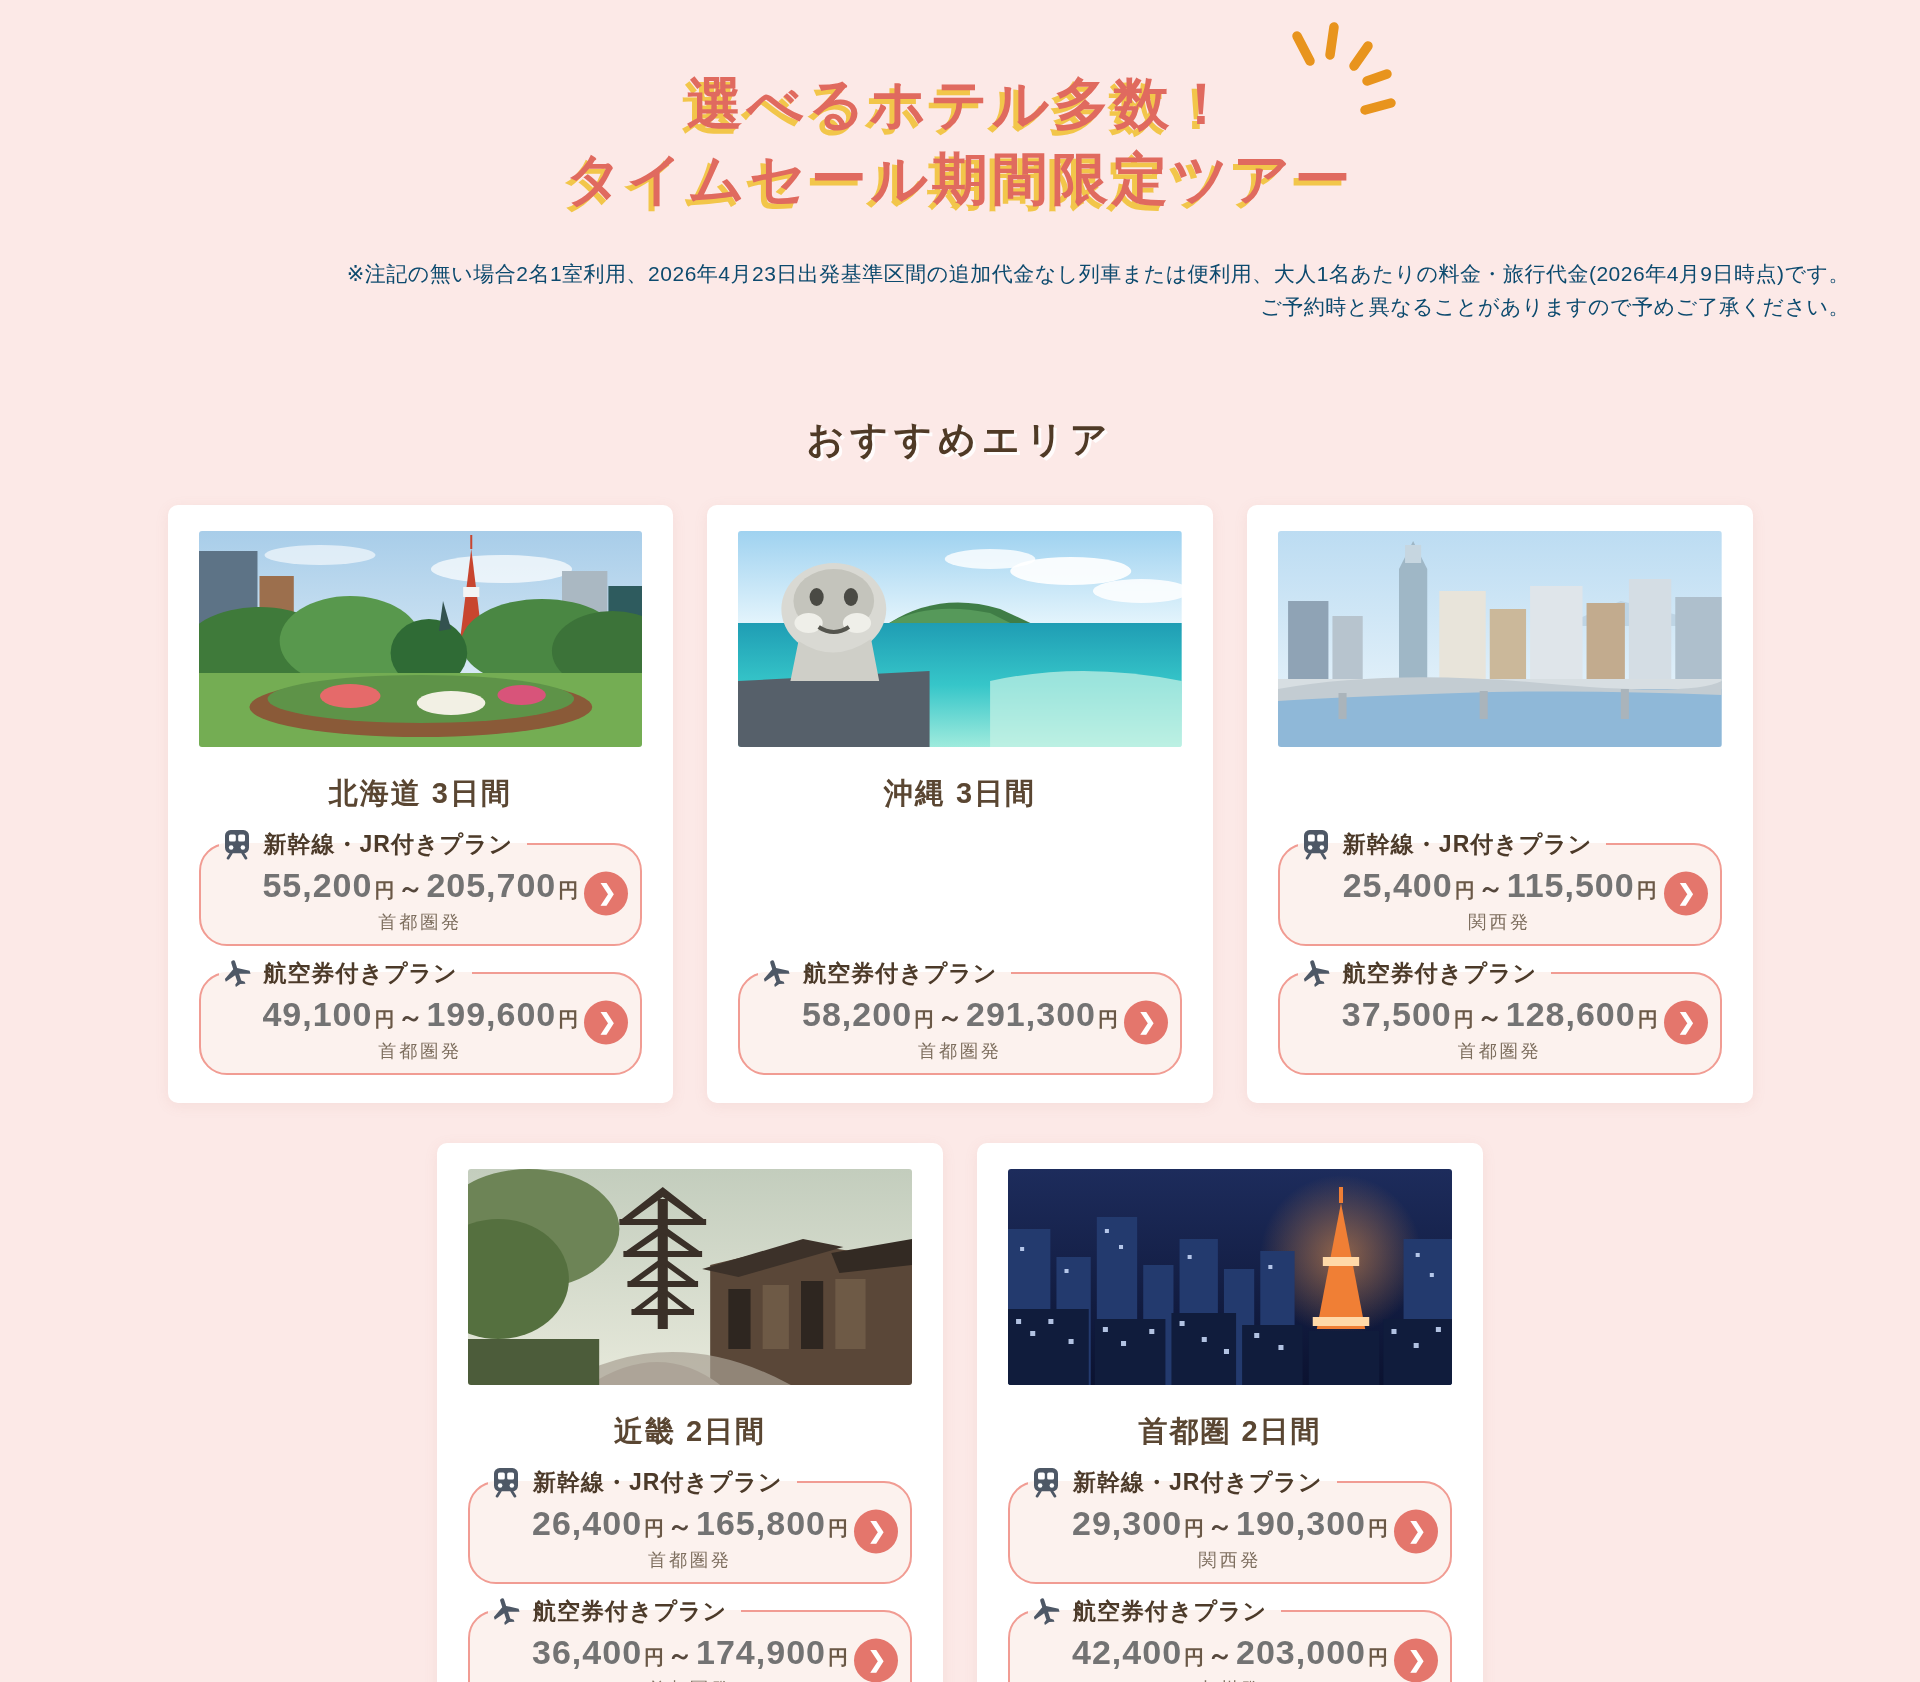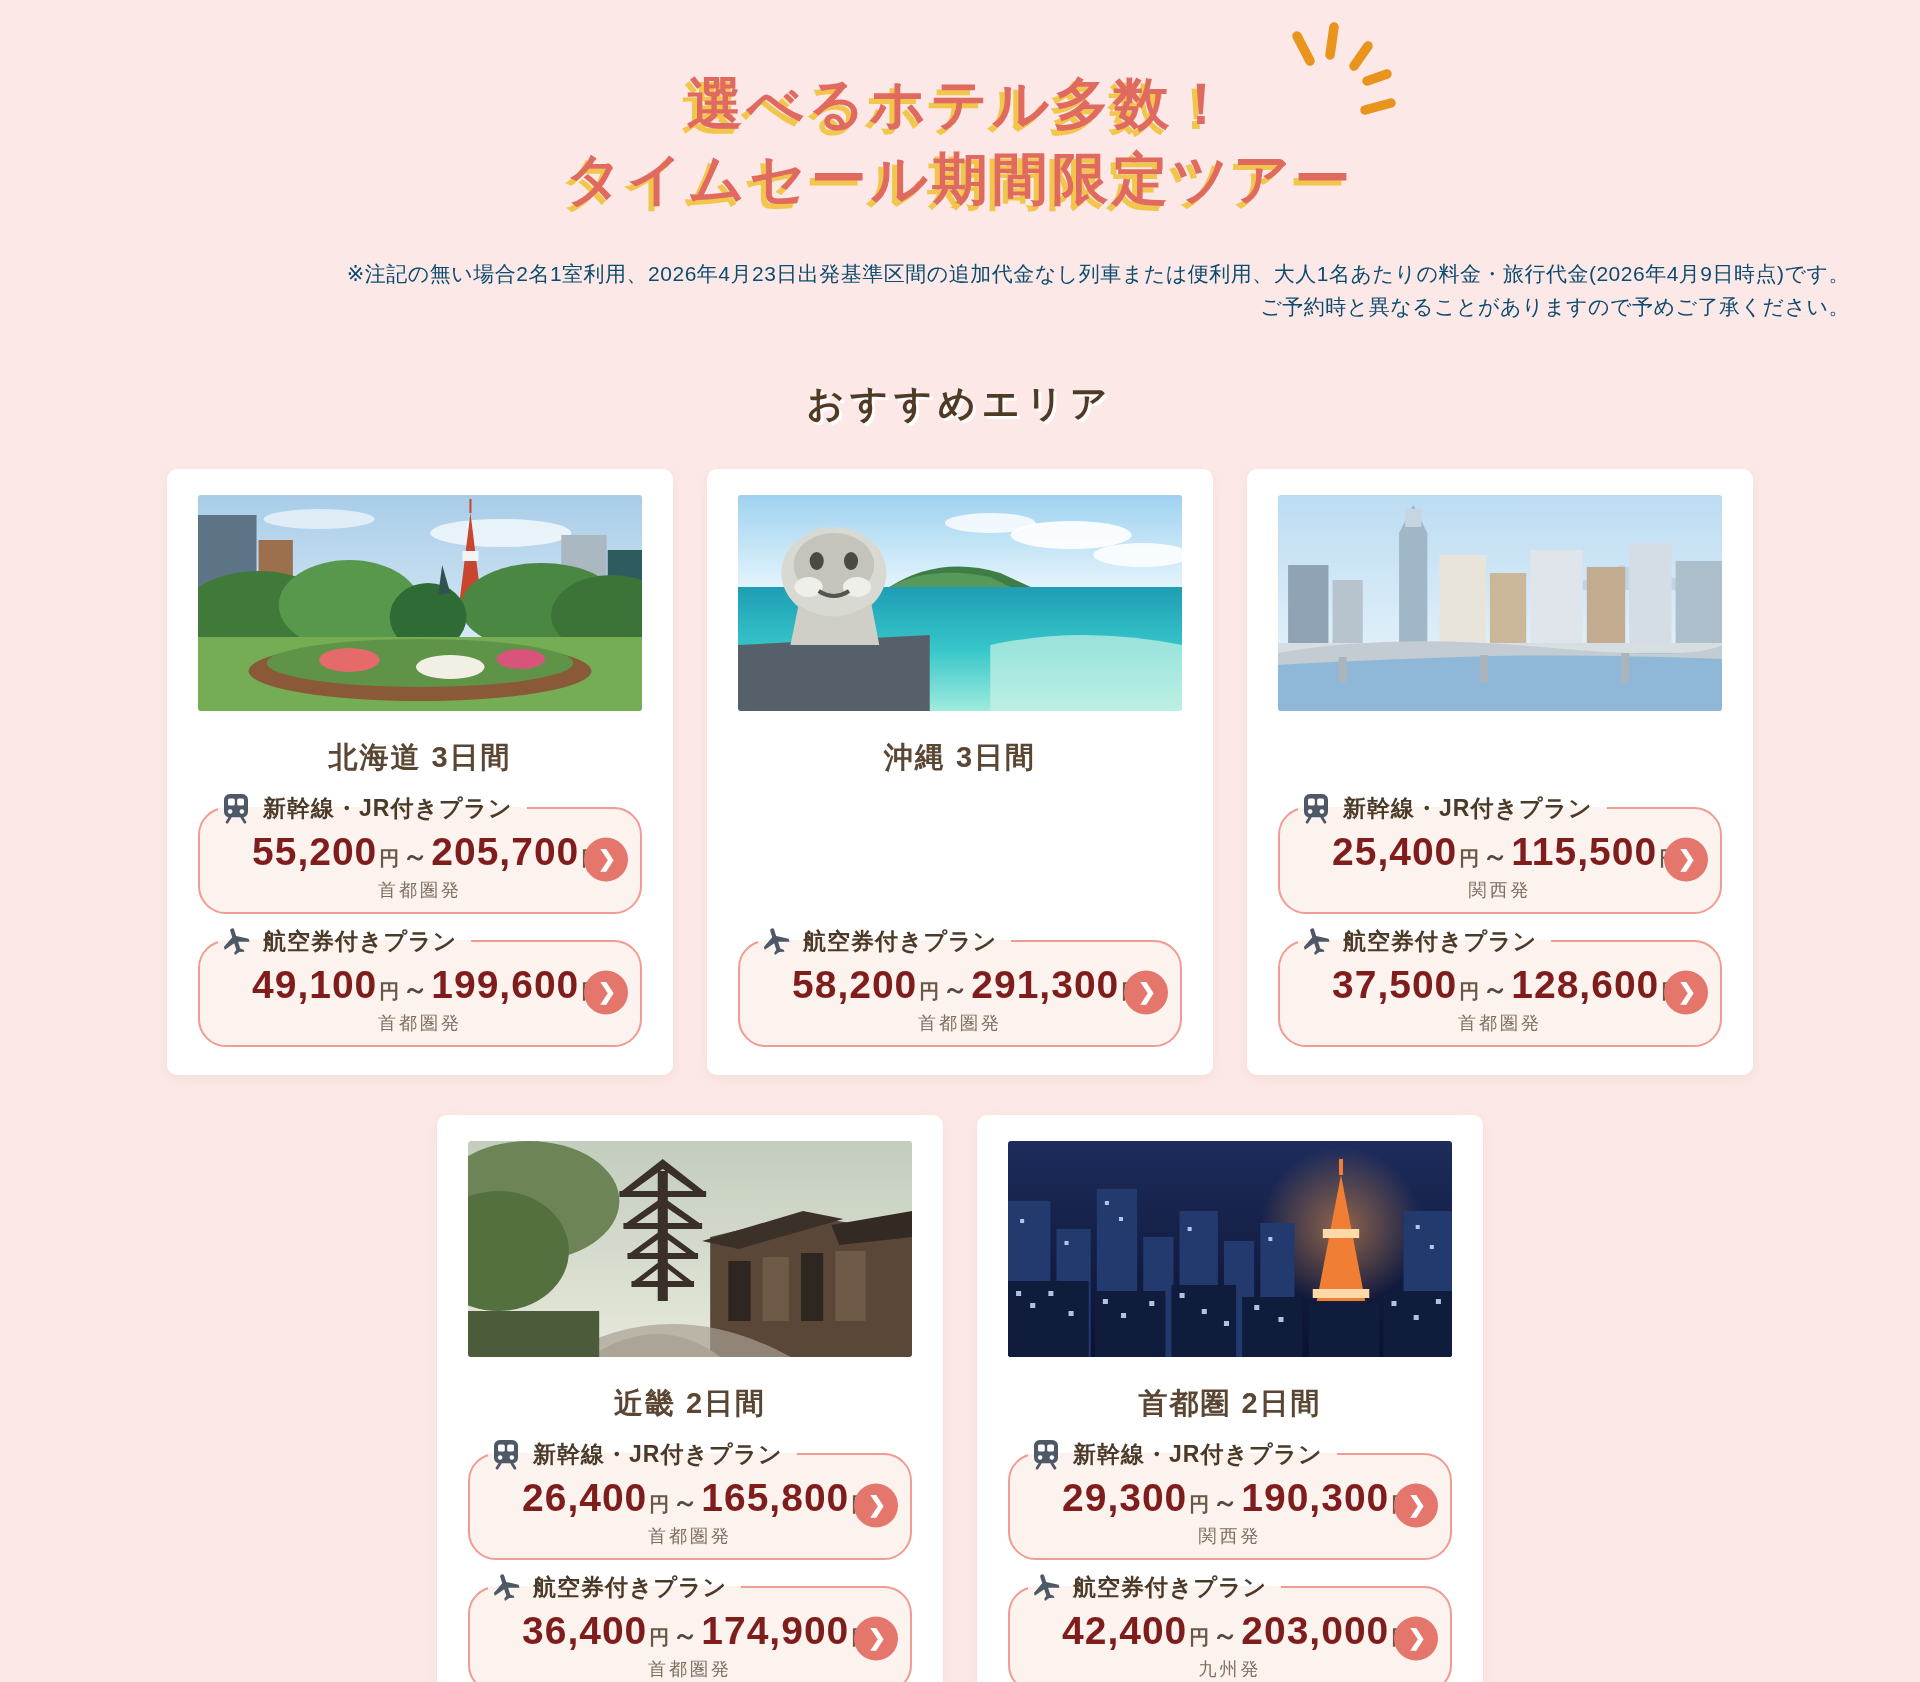--- a/index.html
+++ b/index.html
@@ -18,21 +18,21 @@
   }
   .sparkle { position: absolute; left: 1282px; top: 16px; width: 122px; height: 102px; }
 
   .note {
     margin-top: 42px; padding-right: 70px; text-align: right;
     font-size: 21px; line-height: 1.55; color: #0c4a6e; letter-spacing: 0.5px;
   }
 
   
   .section-title {
-    margin-top: 56px; text-align: center; font-size: 37px; font-weight: 800;
+    margin-top: 92px; text-align: center; font-size: 37px; font-weight: 800;
     letter-spacing: 6px; color: #4f3a26; text-shadow: 3px 3px 0 rgba(255,255,255,0.85);
   }
 
   .rows { width: 1585px; margin: 34px auto 0; }
   .card-row { display: flex; justify-content: center; gap: 34px; margin-top: 40px; }
 
   
   .card {
     width: 506px; background: #ffffff; border-radius: 10px;
     box-shadow: 0 3px 14px rgba(190,120,110,0.10);
@@ -53,21 +53,21 @@
   }
   .plan-legend {
     display: flex; align-items: center; gap: 11px;
     margin-left: 2px; padding: 0 14px 0 2px;
     font-size: 23px; font-weight: 800; color: #4c3a29; letter-spacing: 1px;
     white-space: nowrap;
   }
   .plan-legend svg { width: 32px; height: 32px; flex: none; }
   .plan-body { position: relative; text-align: center; padding: 6px 36px 0; }
   .price-line { white-space: nowrap; }
-  .price-num { font-size: 39px; font-weight: 800; color: #7f1d1d; letter-spacing: 1px; }
+  .price-num { font-size: 34px; font-weight: 800; color: #737373; letter-spacing: 1px; }
   .price-yen { font-size: 20px; font-weight: 700; color: #6a5846; margin-left: 2px; }
   .price-tilde { font-size: 26px; font-weight: 700; color: #55473c; margin: 0 3px; }
   .departure { margin-top: 4px; font-size: 18px; color: #7d6e5e; letter-spacing: 3px; }
   .arrow-btn {
     position: absolute; right: -4px; top: 50%; transform: translateY(-58%);
     width: 44px; height: 44px; border-radius: 50%; border: none; cursor: pointer;
     background: #e4766c; color: #ffffff; display: flex; align-items: center; justify-content: center;
   }
   .arrow-btn span { font-size: 22px; font-weight: 800; line-height: 1; transform: translateX(1px); }
 </style>

